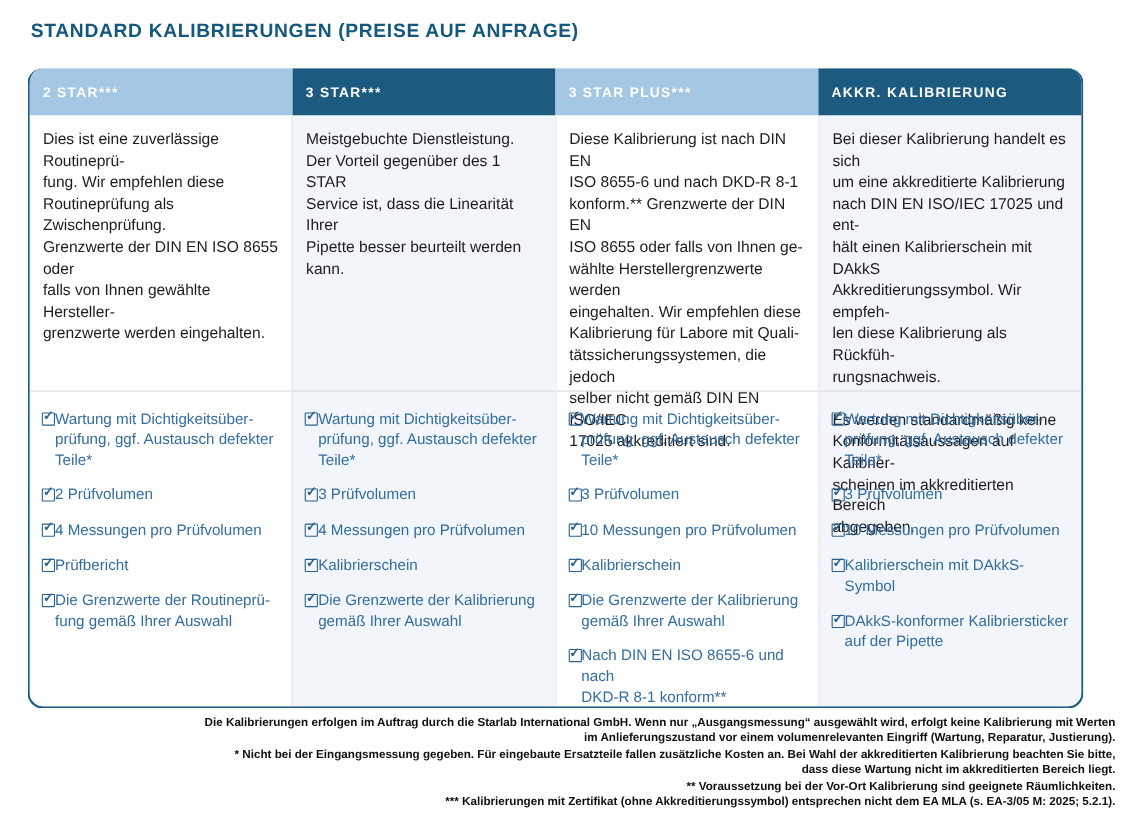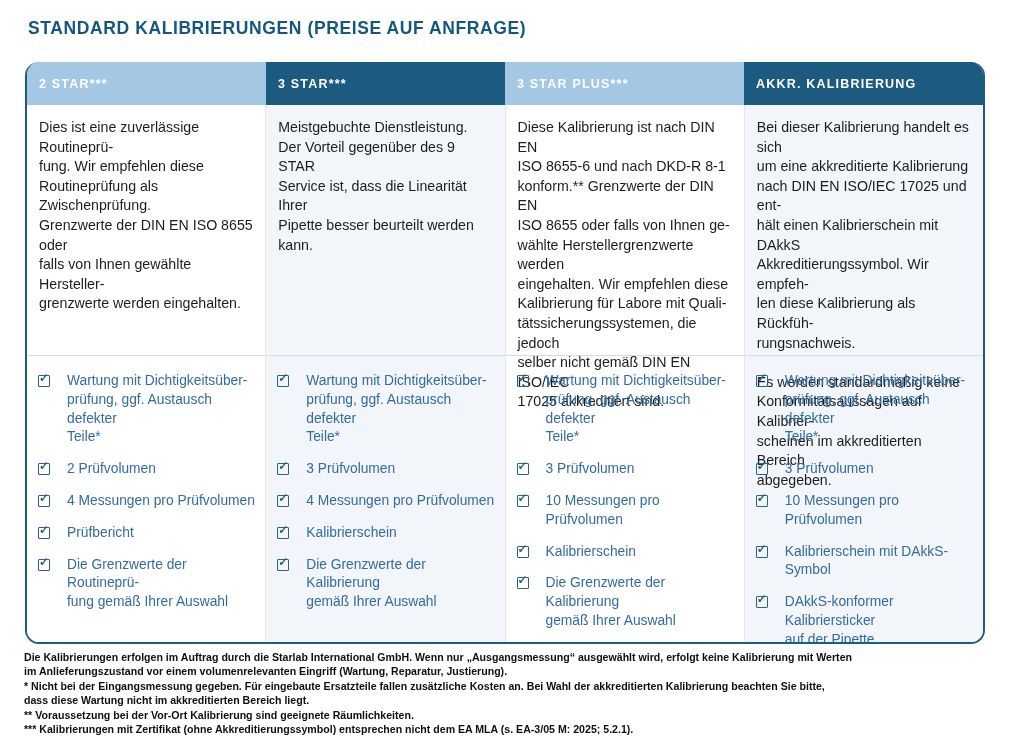--- a/index.html
+++ b/index.html
@@ -30,26 +30,26 @@
   .desc { height:251px; padding:13px 12px 0 12px;
           font-size:14.2px; line-height:19.6px; color:#1d1d1f;
           white-space:pre-line; border-bottom:1px solid #d7dce2; }
 
   .checks { padding:16px 8px 0 11px; height:297px; }
   .item { display:flex; align-items:flex-start; margin-bottom:13px; }
   .cb { width:12px; height:12px; border:1.5px solid #2a618e; border-radius:1px;
         margin-top:3px; flex:0 0 auto; position:relative; background:transparent; }
   .cb-check { position:absolute; left:0px; top:-4px; font-size:12px;
               font-weight:bold; color:#2a618e; line-height:12px; }
-  .item-text { margin-left:17px; font-size:13.8px; line-height:18.8px;
+  .item-text { margin-left:0; font-size:13.8px; line-height:18.8px;
                color:#336d9f; white-space:pre-line; }
 
-  .footnotes { position:absolute; left:24px; top:650px; width:978px;
+  .footnotes { position:absolute; left:36px; top:650px; width:978px;
                font-size:10.6px; font-weight:bold; color:#0f0f10;
-               line-height:14.4px; }
+               line-height:14.4px;text-align:right; }
 </style>
 </head>
 <body>
 
 <div class="page">
 
   <div class="title">STANDARD KALIBRIERUNGEN (PREISE AUF ANFRAGE)</div>
 
   <div class="cal-table">
 
@@ -101,21 +101,21 @@
                 <span class="cb-check">✓</span>
               </span>
             <span class="item-text">Die Grenzwerte der Routineprü-
 fung gemäß Ihrer Auswahl</span>
           </div>
         </div>
       </div>
 
       <div class="col tint">
         <div class="desc">Meistgebuchte Dienstleistung.
-Der Vorteil gegenüber des 9 STAR
+Der Vorteil gegenüber des 1 STAR
 Service ist, dass die Linearität Ihrer
 Pipette besser beurteilt werden kann.</div>
         <div class="checks">
           <div class="item">
             <span class="cb">
                 <span class="cb-check">✓</span>
               </span>
             <span class="item-text">Wartung mit Dichtigkeitsüber-
 prüfung, ggf. Austausch defekter
 Teile*</span>

